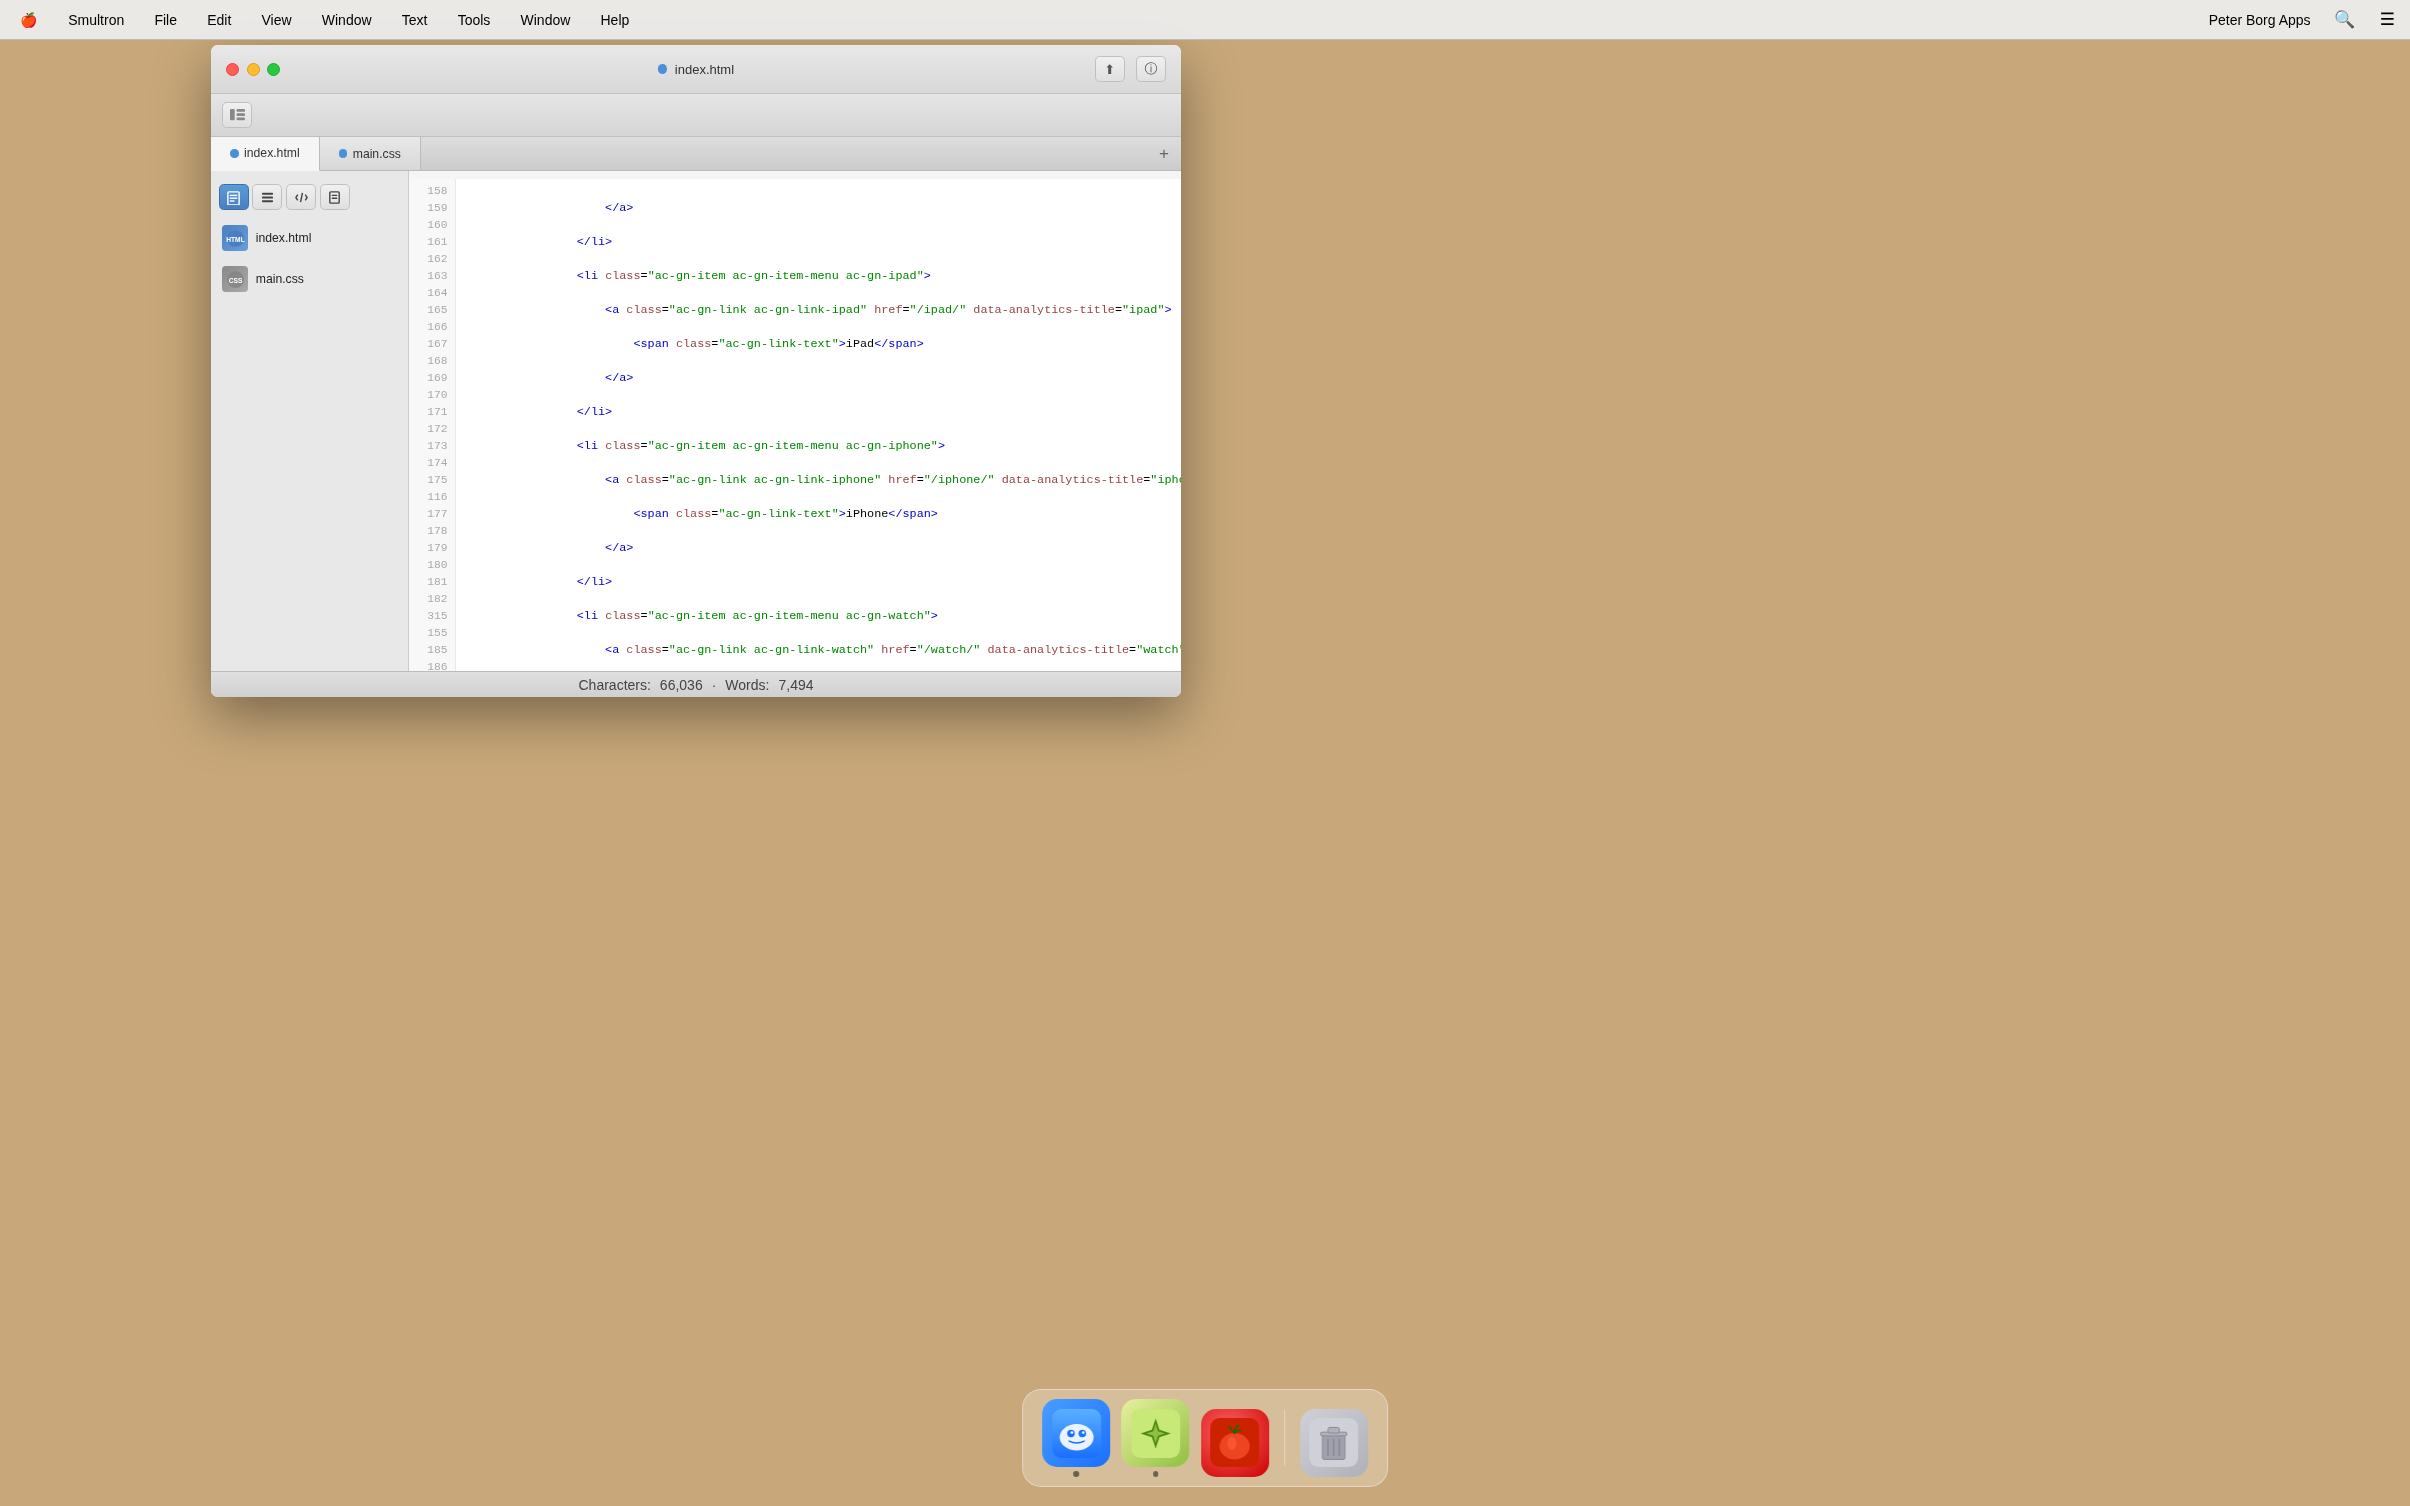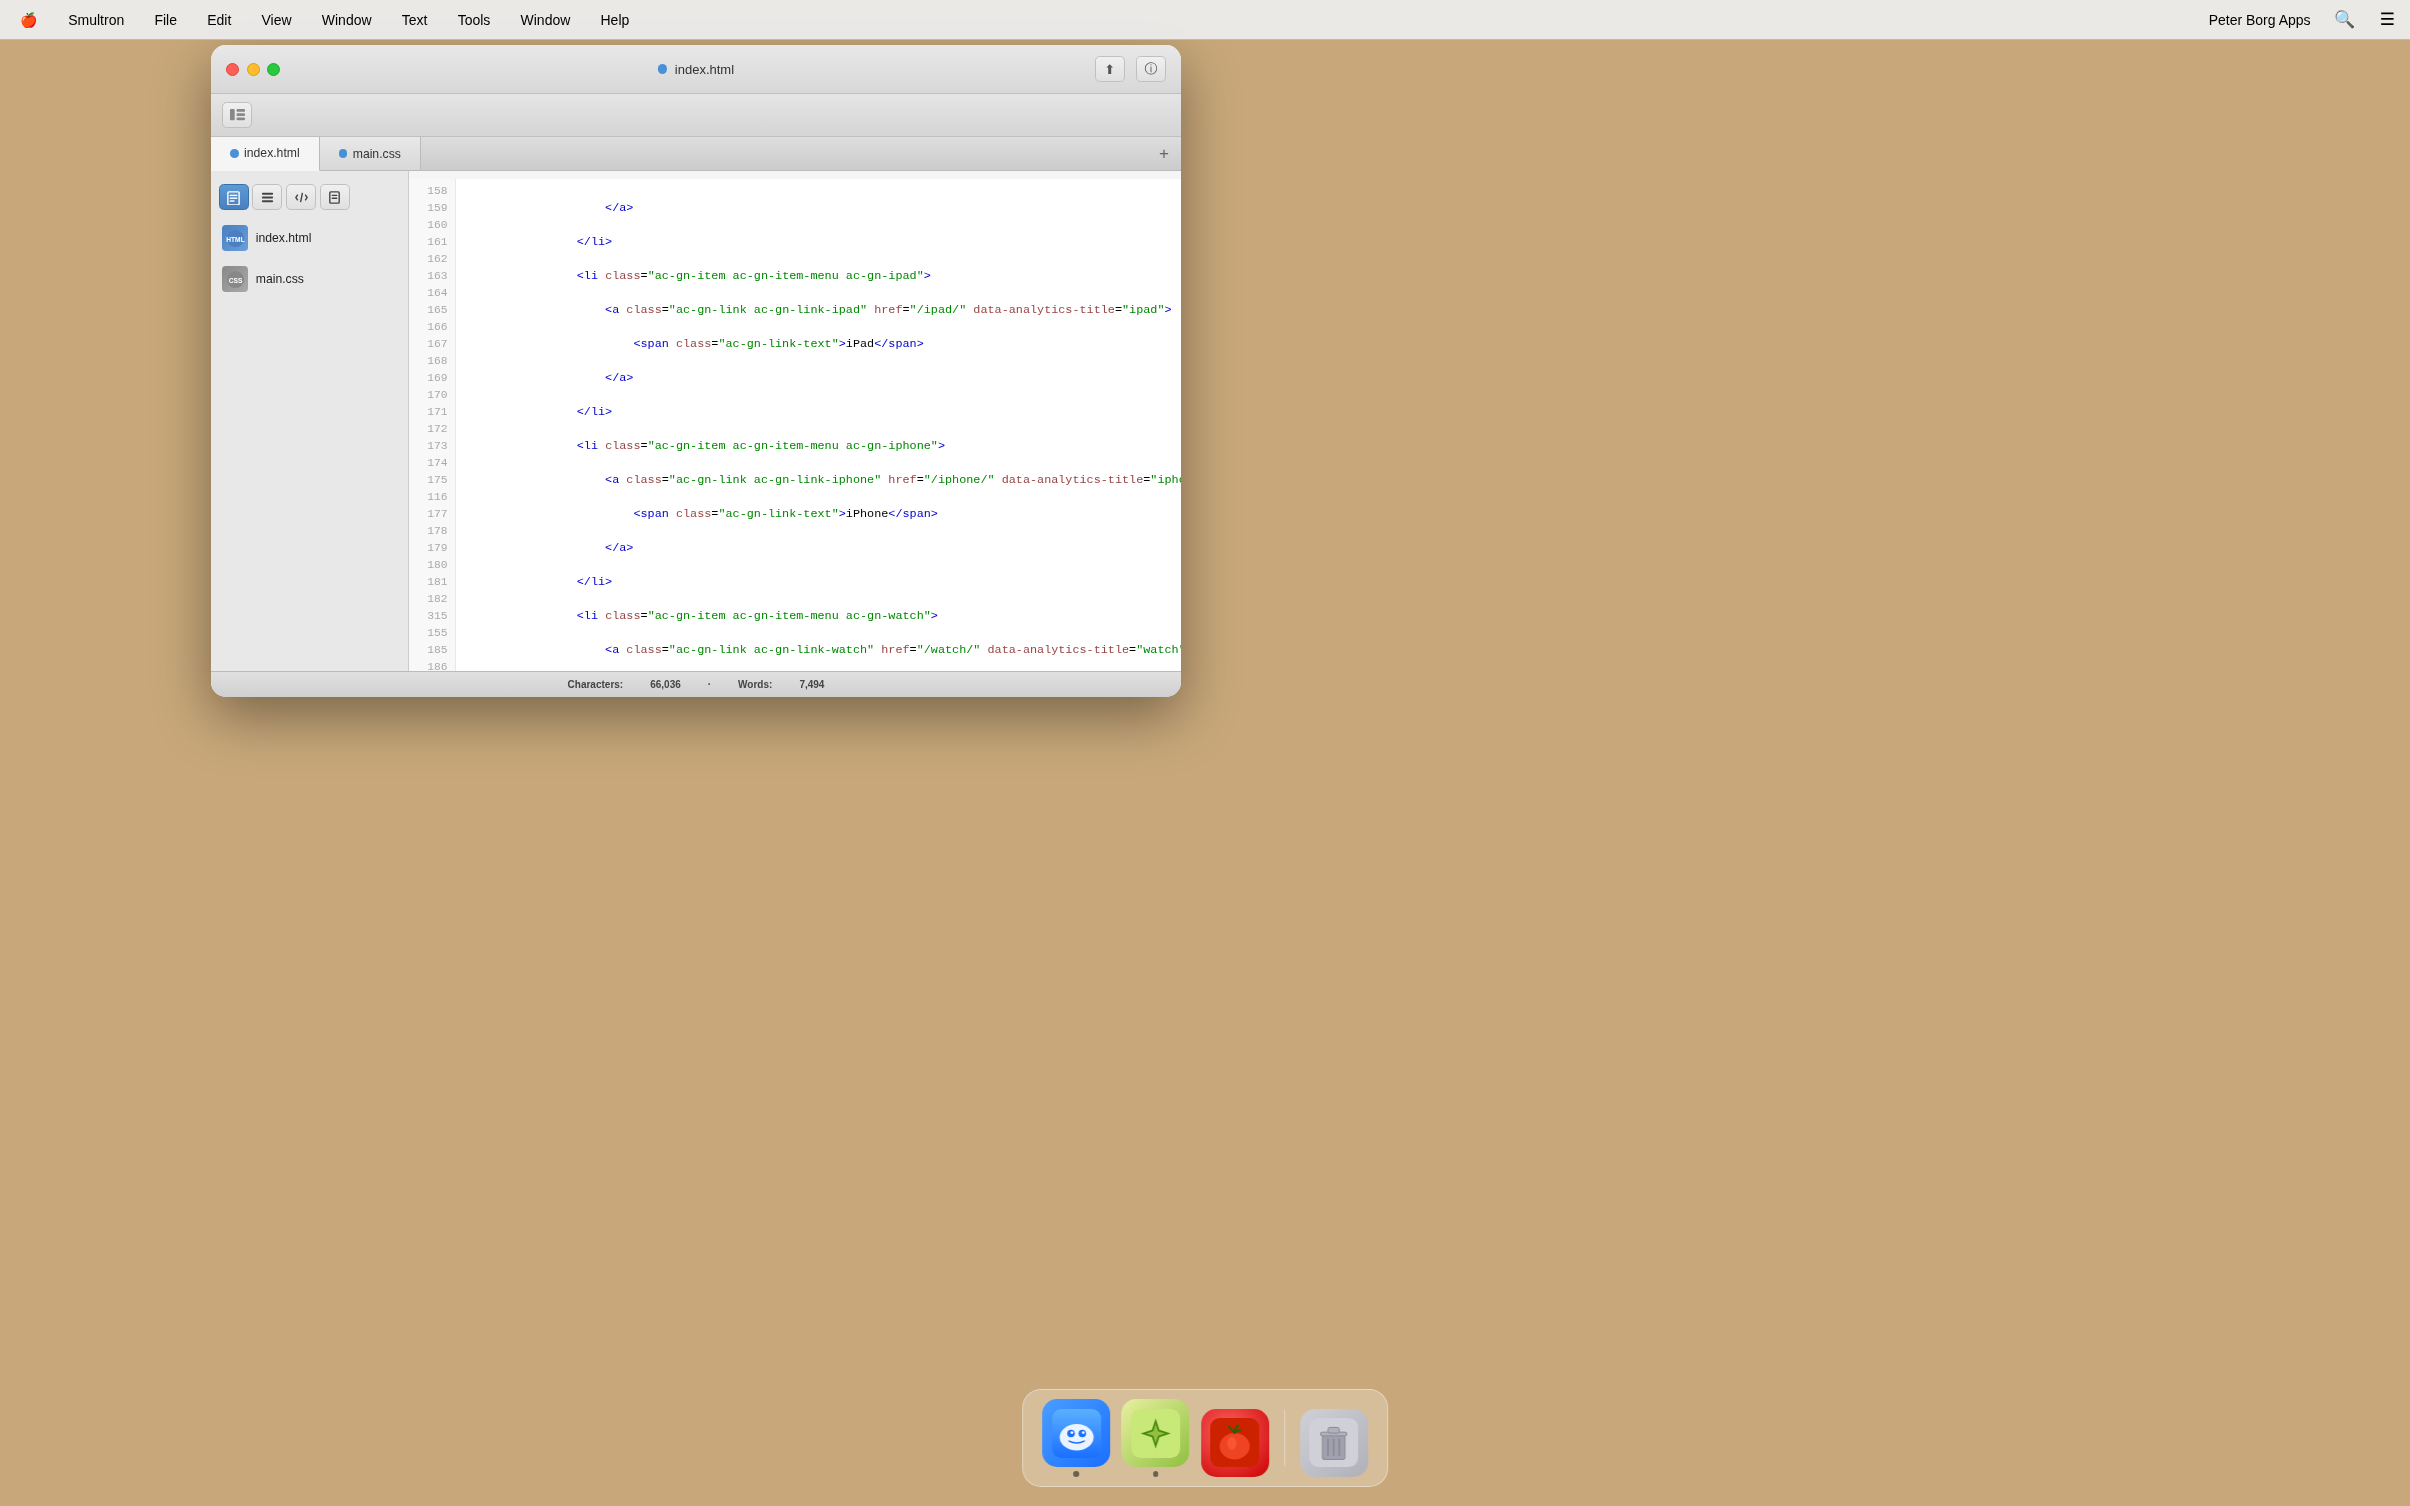--- a/index.html
+++ b/index.html
@@ -44,21 +44,21 @@
     }
 
     
     .window {
       position: absolute;
       top: 45px;
       left: 211px;
       width: 970px;
       height: 652px;
       background: #f5f5f5;
-      border-radius: 15px;
+      border-radius: 7px;
       box-shadow: 0 19px 56px rgba(0,0,0,0.4);
       overflow: hidden;
     }
 
     
     .titlebar {
       background: linear-gradient(to bottom, #e8e8e8, #d8d8d8);
       height: 49px;
       display: flex;
       align-items: center;
@@ -294,24 +294,23 @@
     .val { color: #008800; }
 
     
     .statusbar {
       height: 26px;
       background: linear-gradient(to bottom, #e0e0e0, #d0d0d0);
       border-top: 0.9px solid #bbb;
       display: flex;
       align-items: center;
       justify-content: center;
-      font-size: 10px;
+      font-size: 14px;
       color: #444;
-      gap: 27px;
-      font-weight: bold;
+      gap: 9px;
     }
 
     
     .dock {
       position: fixed;
       bottom: 19px;
       left: 50%;
       transform: translateX(-50%);
       display: flex;
       align-items: flex-end;

